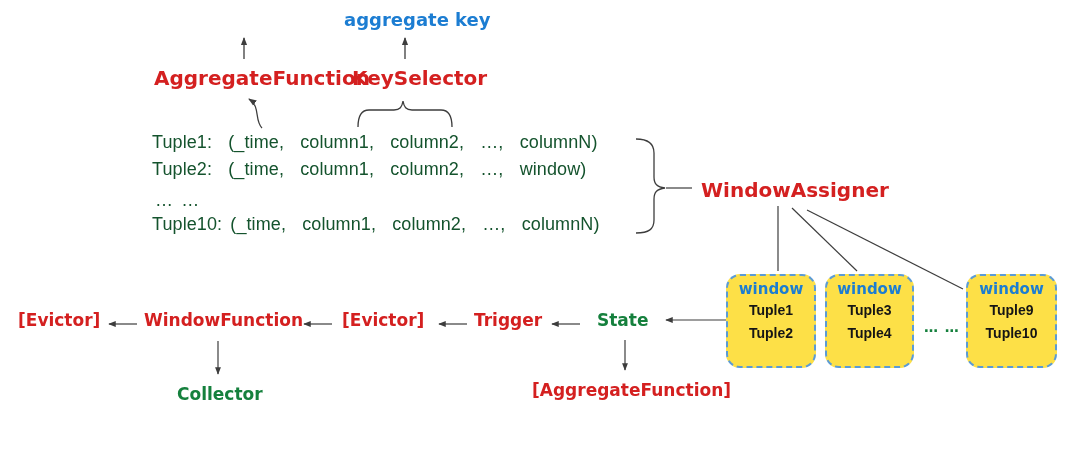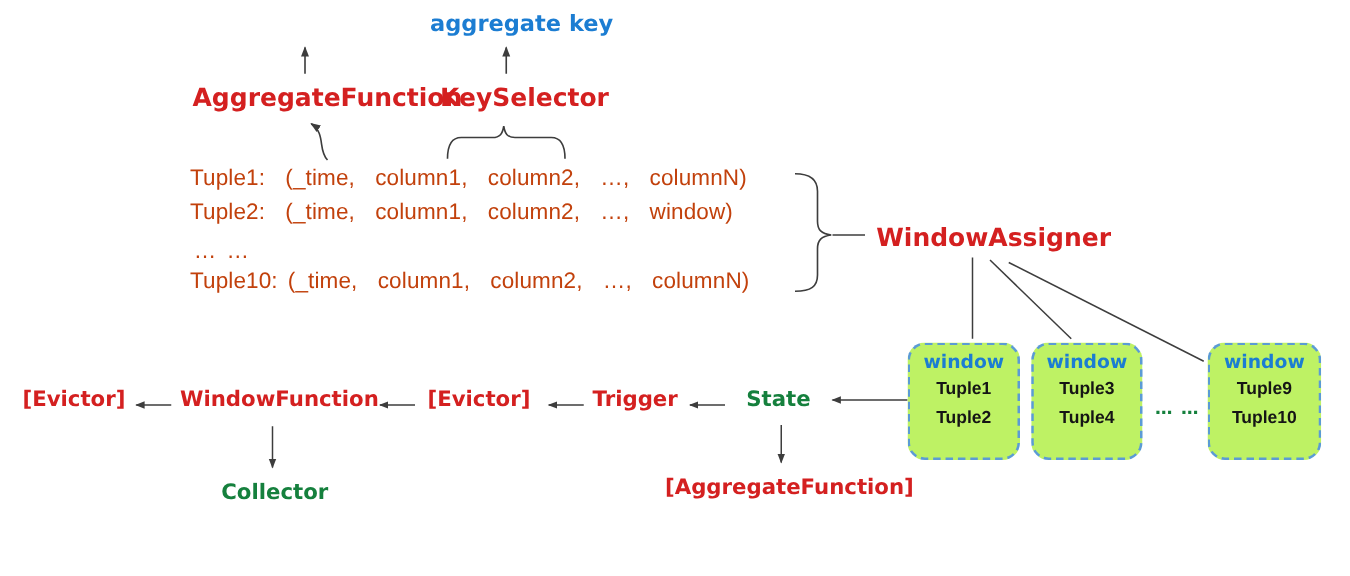--- a/index.html
+++ b/index.html
@@ -8,24 +8,24 @@
     font-family:"Liberation Sans",sans-serif;overflow:hidden;
   }
   .abs{position:absolute;white-space:pre;line-height:1.05;}
   .hand{font-family:"DejaVu Sans",sans-serif;font-weight:bold;}
   .blue{color:#1c7dd2;}
   .red{color:#d42020;}
   .green{color:#15803d;}
   .lbl-sm{font-size:18px;}
   .lbl-md{font-size:20px;}
   .lbl-pipe{font-size:17px;}
-  .tuple-row{font-size:18px;color:#c2410c;word-spacing:3px;letter-spacing:0.1px;}
+  .tuple-row{font-size:18px;color:#14532d;word-spacing:3px;letter-spacing:0.1px;}
   .win-box{
     position:absolute;top:274px;height:86px;box-sizing:content-box;
-    border:2px dashed #5b9bd5;border-radius:14px;background:#bef264;
+    border:2px dashed #5b9bd5;border-radius:14px;background:#fde047;
     display:flex;flex-direction:column;align-items:center;padding-top:4px;
   }
   .win-title{font-size:15px;line-height:19px;}
   .win-tuple{font-size:14px;line-height:23px;font-weight:600;color:#151515;
     font-family:"Liberation Sans",sans-serif;}
   .ellipsis-green{font-size:14px;letter-spacing:1px;}
   .note{font-size:19px;font-weight:600;color:#111;}
   svg{position:absolute;left:0;top:0;}
 </style>
 </head>

